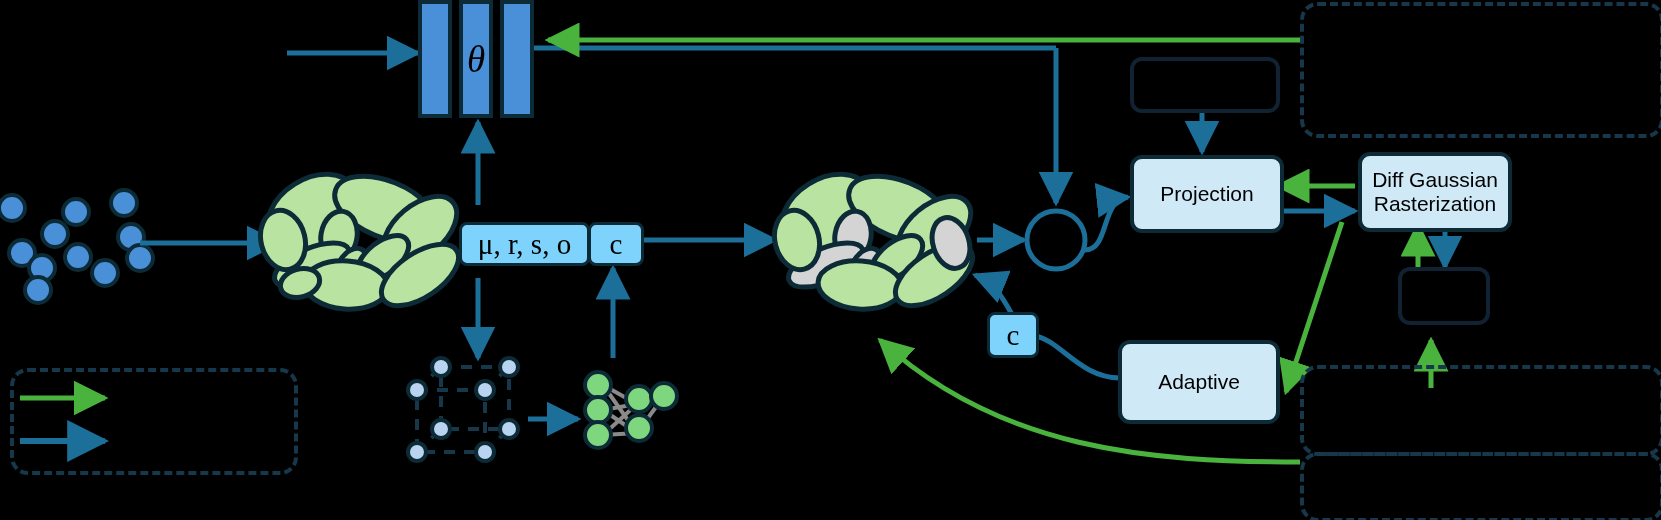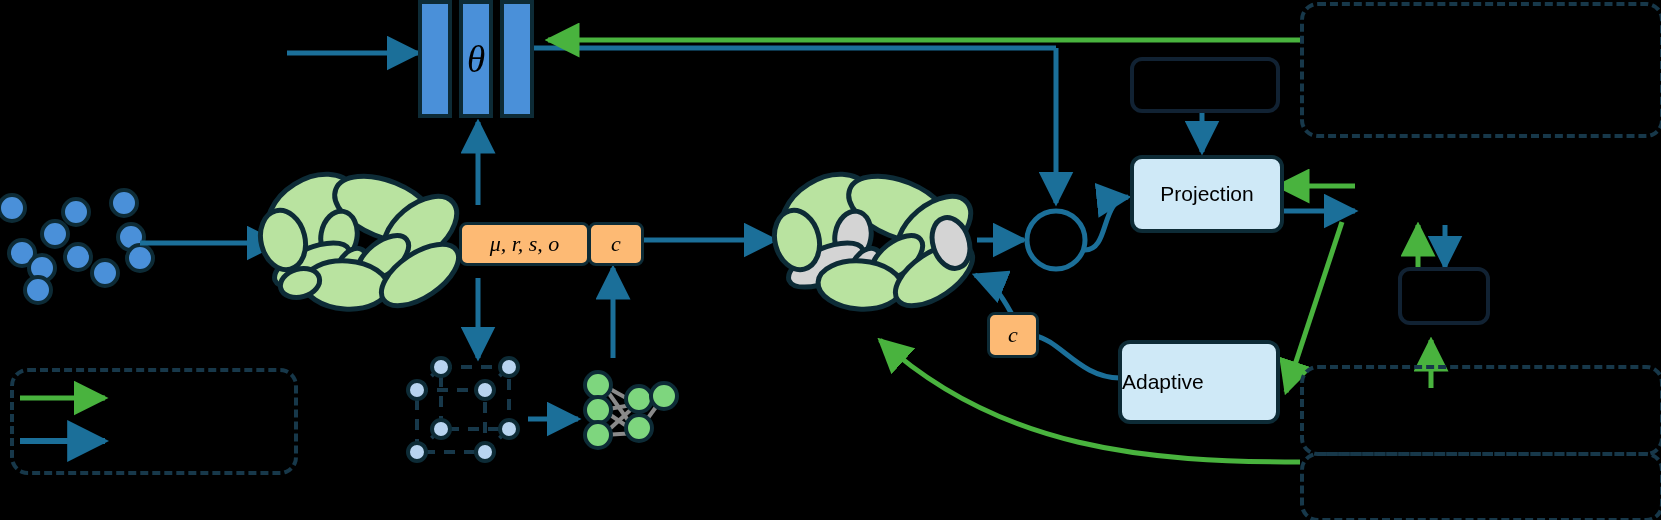--- a/index.html
+++ b/index.html
@@ -12,23 +12,23 @@
     color:#000;font-size:21px;line-height:1.15;font-family:"Liberation Sans",sans-serif;
   }
   .dark-box{
     position:absolute;background:#000;border:4px solid #123;border-radius:12px;
   }
   .dashed-box{
     position:absolute;background:transparent;border:4px dashed #17384a;border-radius:18px;
     color:#000;font-size:18px;display:flex;align-items:center;justify-content:center;
   }
   .param-box{
-    position:absolute;background:#fdba74;border:3px solid #0d2b36;border-radius:8px;
+    position:absolute;background:#7dd3fc;border:3px solid #0d2b36;border-radius:8px;
     display:flex;align-items:center;justify-content:center;color:#000;
-    font-family:"Liberation Serif",serif;font-style:italic;font-size:22px;white-space:nowrap;
+    font-family:"Liberation Serif",serif;font-size:29px;white-space:nowrap;
   }
   .theta-wrap{position:absolute;display:flex;align-items:center;}
   .theta-bar{background:#4a90d9;border:4px solid #0d2b36;width:26px;height:110px;
     display:flex;align-items:center;justify-content:center;}
   .theta-bar+.theta-bar{margin-left:7px;}
   .theta-label{font-family:"Liberation Serif",serif;font-style:italic;font-size:37px;color:#000;}
 </style>
 </head>
 <body>
 
@@ -186,24 +186,28 @@
   <div class="param-box" style="left:588px;top:222px;width:50px;height:38px;">c</div>
 
   <div class="param-box" style="left:987px;top:312px;width:46px;height:40px;">c</div>
 
   <div class="dark-box" style="left:1130px;top:57px;width:142px;height:48px;"></div>
 
   <div class="proc-box" style="left:1130px;top:155px;width:146px;height:70px;">
     <span>Projection</span>
   </div>
 
+  <div class="proc-box" style="left:1358px;top:152px;width:146px;height:72px;flex-direction:column;">
+    <span>Diff Gaussian</span>
+    <span>Rasterization</span>
+  </div>
 
   <div class="dark-box" style="left:1398px;top:267px;width:84px;height:50px;"></div>
 
-  <div class="proc-box" style="left:1118px;top:340px;width:154px;height:76px;flex-direction:row;justify-content:space-between;">
+  <div class="proc-box" style="left:1118px;top:340px;width:154px;height:76px;flex-direction:row;">
     <span>Adaptive</span>
   </div>
 
   <div class="dashed-box" style="left:1300px;top:2px;width:356px;height:128px;">
     <span></span>
   </div>
 
   <div class="dashed-box" style="left:1300px;top:365px;width:356px;height:83px;">
     <span></span>
   </div>

